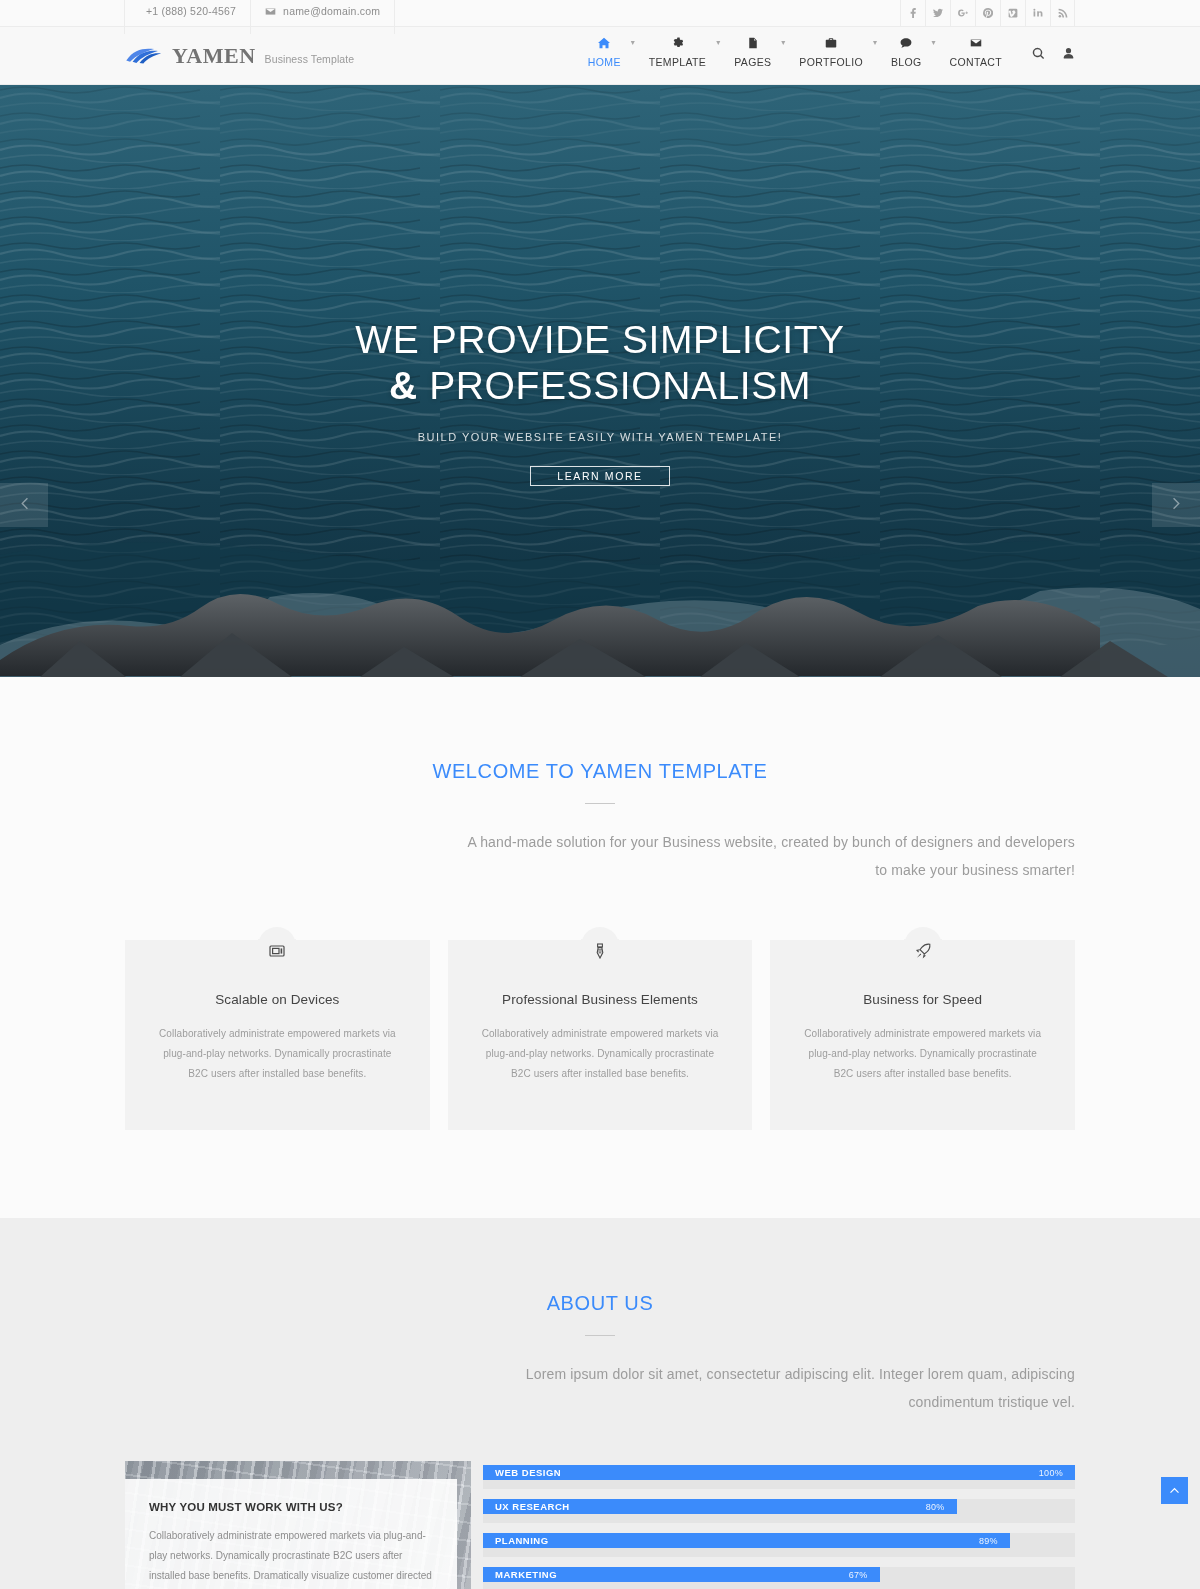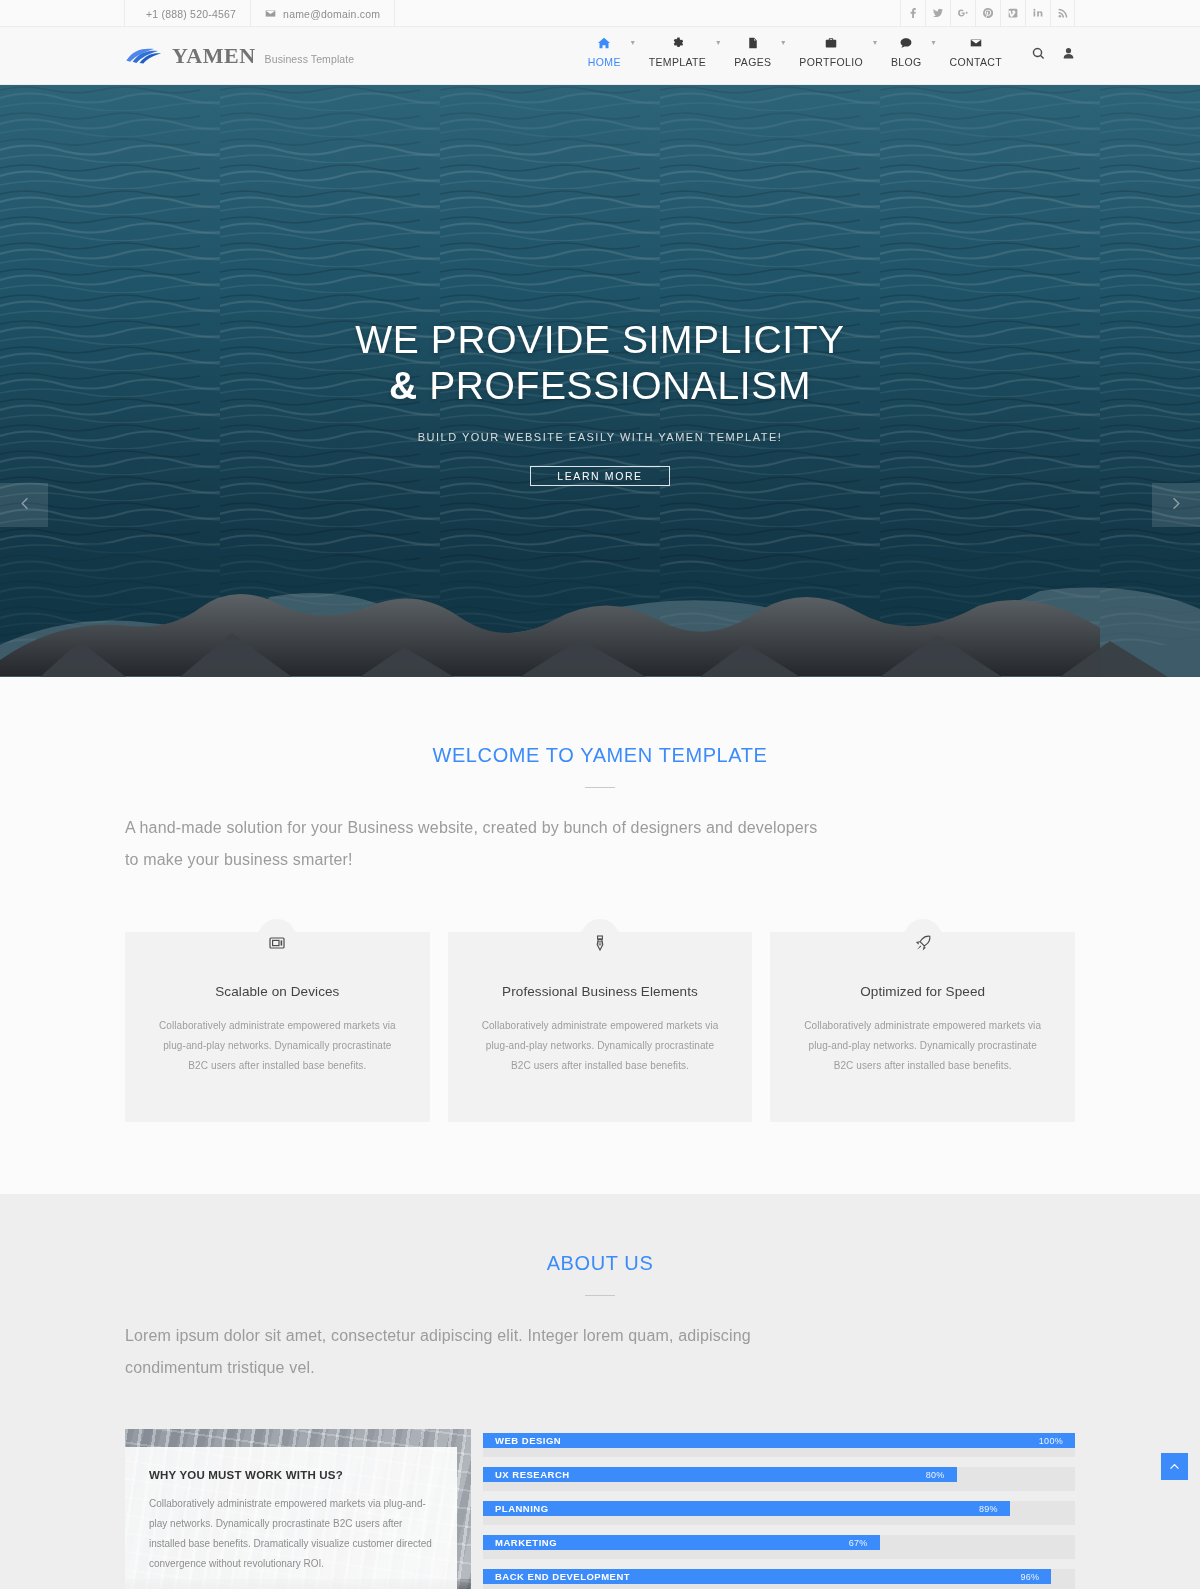--- a/index.html
+++ b/index.html
@@ -25,23 +25,23 @@
   .topbar-inner {
     width: 950px;
     margin: 0 auto;
     display: flex;
     align-items: stretch;
     justify-content: space-between;
   }
   .tb-left { display: flex; align-items: stretch; }
   .tb-item {
     display: flex;
-    align-items: flex-start;
+    align-items: flex-end;
     gap: 7px;
-    padding: 8px 14px;
+    padding: 17px 14px;
     border-left: 1px solid #ececec;
     border-right: 1px solid #ececec;
     margin-left: -1px;
     color: #8d8d8d;
     font-size: 10.5px;
     letter-spacing: .2px;
   }
   .tb-item .ic { color: #9b9b9b; display:flex; align-items:center; }
   .tb-right { display: flex; align-items: stretch; }
   .tb-soc {
@@ -172,36 +172,36 @@
     cursor: pointer;
   }
   .slider-arrow.left { left: 0; }
   .slider-arrow.right { right: 0; }
   .slider-arrow svg { width: 13px; height: 13px; fill: rgba(255,255,255,.45); }
 
   
   .section { width: 100%; }
   .sec-welcome { background: #fbfbfb; padding: 67px 0 72px; }
   .sec-about   { background: #eeeeee; padding: 58px 0 82px; }
-  .wrap { width: 950px; margin: 0 auto; }
+  .wrap { width: 950px; margin: 16px auto; }
   .sec-title {
     text-align: center;
     color: #3b8bfb;
     font-size: 20px;
     font-weight: 400;
     letter-spacing: .6px;
   }
   .sec-rule {
     width: 30px; height: 1px; background: #c9c9c9;
     margin: 20px auto 0;
   }
   .sec-lead {
     margin-top: 24px;
-    text-align: left;
-    font-size: 16px;
+    text-align: right;
+    font-size: 14px;
     color: #9c9c9c;
     line-height: 2.0;
     letter-spacing: .15px;
   }
 
   
   .features { display: flex; gap: 18px; margin-top: 56px; }
   .feature {
     flex: 1;
     background: #f2f2f2;
@@ -588,21 +588,21 @@
         <div class="feature-txt">Collaboratively administrate empowered markets via plug-and-play networks. Dynamically procrastinate B2C users after installed base benefits.</div>
       </div>
       <div class="feature">
         <div class="feature-ic">
           <svg viewBox="0 0 16 16">
               <path d="M14.8 1.2c-3.2-.4-6 .9-8 3.2L5 6.6l4.4 4.4 2.2-1.8c2.3-2 3.6-4.8 3.2-8z" fill="none" stroke="#4c4c4c" stroke-width="1.1"></path>
               <path d="M5.4 10.6 2 14.8l4.2-3.4z" fill="#4c4c4c"></path>
               <path d="M4.6 6.8 2 7.4l1.6 1.8M9.2 11.4l-.6 2.6 1.8-1.6" fill="none" stroke="#4c4c4c" stroke-width="1.1"></path>
             </svg>
         </div>
-        <div class="feature-title">Optimized for Speed</div>
+        <div class="feature-title">Business for Speed</div>
         <div class="feature-txt">Collaboratively administrate empowered markets via plug-and-play networks. Dynamically procrastinate B2C users after installed base benefits.</div>
       </div>
     </div>
   </div>
 </section>
 
 <section class="section sec-about" style="position:relative;">
   <div class="wrap">
     <h2 class="sec-title">ABOUT US</h2>
     <div class="sec-rule"></div>

